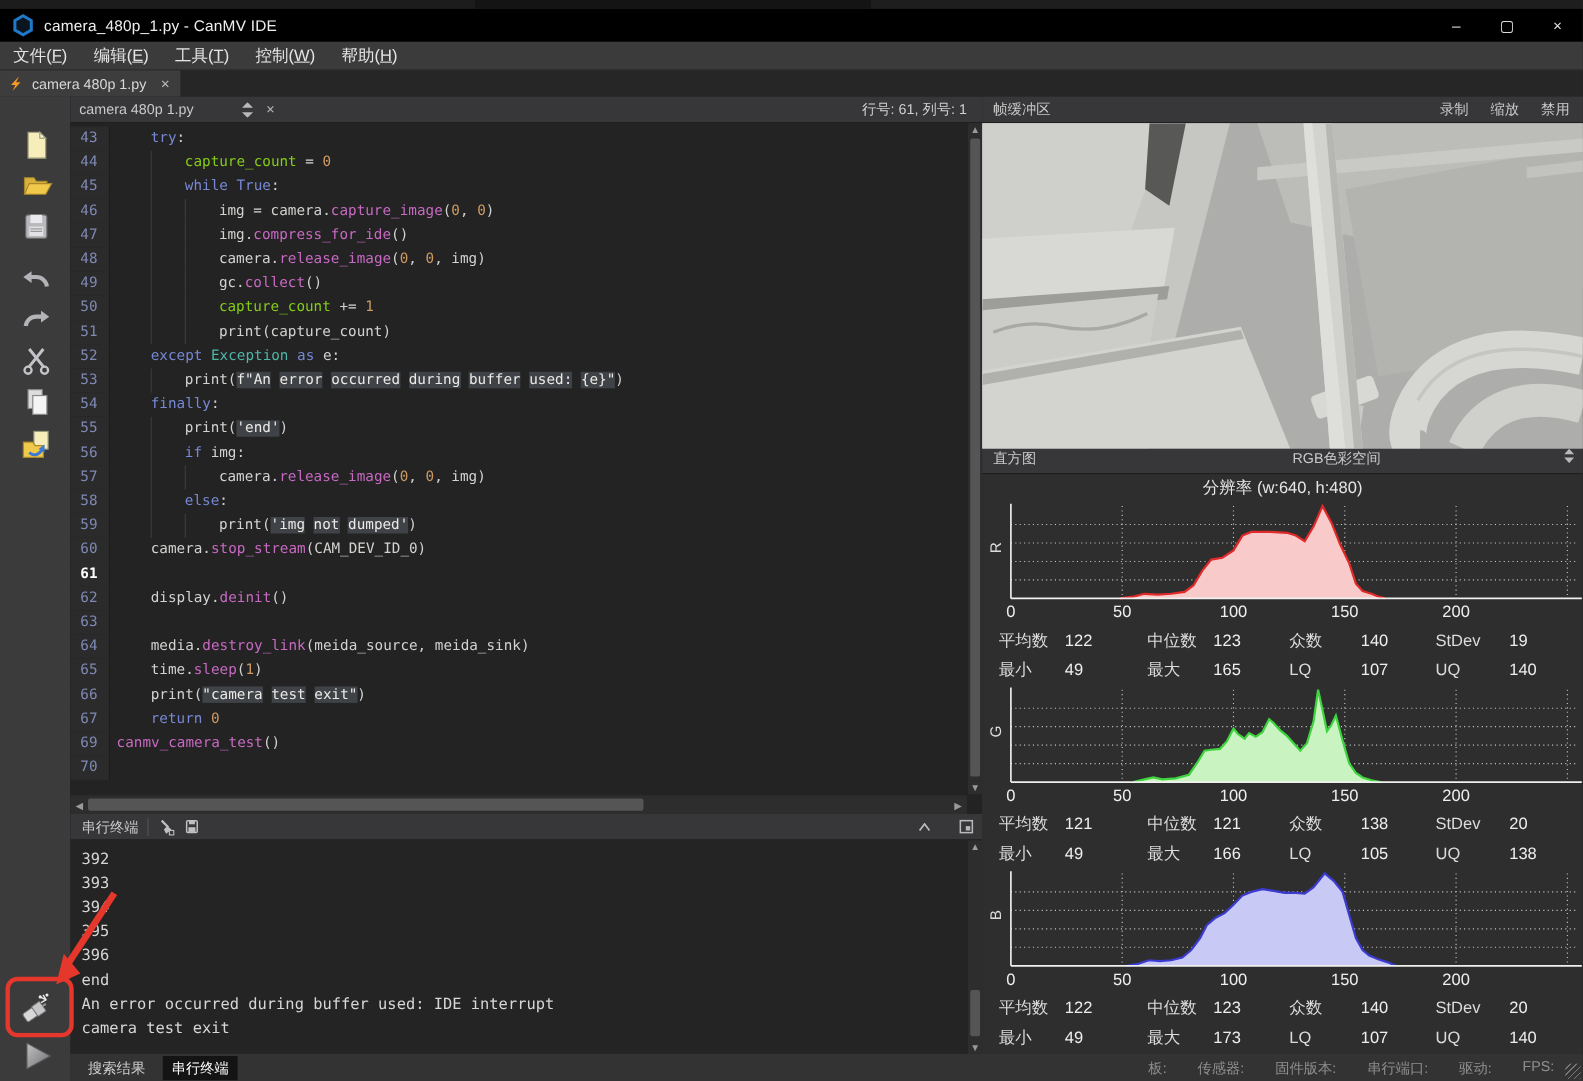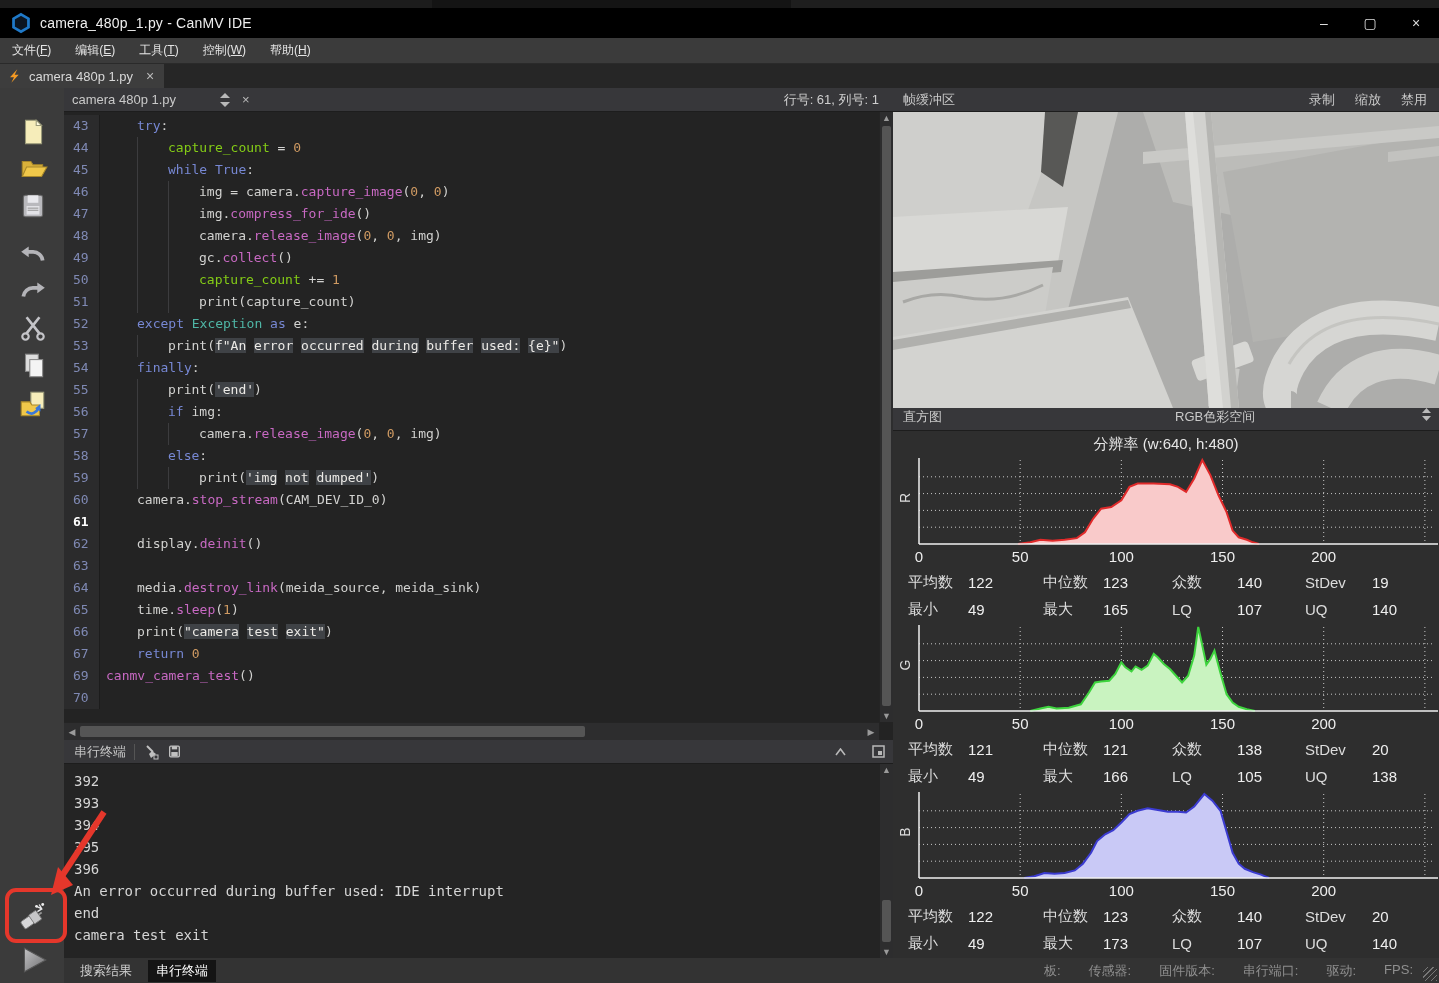--- a/index.html
+++ b/index.html
@@ -11,21 +11,21 @@
   .top-noise { position:absolute; left:0; top:0; width:1439px; height:8px;
     background:linear-gradient(90deg,#1c1c1c 0 30%,#141414 30% 55%,#1e1e1e 55% 100%); }
   .titlebar { position:absolute; left:0; top:8px; width:1439px; height:30px; background:#000;
     display:flex; align-items:center; color:#eee; font-size:14px; }
   .logo { width:22px; height:22px; margin:0 8px 0 10px; display:inline-flex; }
   .title-text { letter-spacing:0.2px; }
   .win-controls { margin-left:auto; display:flex; }
   .wbtn { width:46px; height:30px; display:inline-flex; align-items:center; justify-content:center;
     color:#ddd; font-size:14px; cursor:default; }
   .menubar { position:absolute; left:0; top:38px; width:1439px; height:26px; background:#3b3b3b;
-    display:flex; align-items:center; color:#e4e4e4; font-size:12px; border-bottom:1px solid #2a2a2a; }
+    display:flex; align-items:center; color:#e4e4e4; font-size:15px; border-bottom:1px solid #2a2a2a; }
   .menu-item { padding:2px 12px; }
   .menu-item u { text-decoration:underline; }
 
   .doc-tabbar { position:absolute; left:0; top:64px; width:1439px; height:24px; background:#262626; display:flex; }
   .doc-tab { height:24px; background:#3d3d3d; display:flex; align-items:center; padding:0 10px 0 6px;
     color:#d8d8d8; font-size:13px; gap:7px; }
   .tab-close { color:#bbb; margin-left:6px; font-size:14px; }
 
   
   .sidebar { position:absolute; left:0; top:88px; width:64px; height:895px; background:#3b3b3b; }
@@ -305,21 +305,21 @@
             <polyline points="1,7 5.5,1 10,7" fill="none" stroke="#b9b9b9" stroke-width="1.6"></polyline>
           </svg>
       </span>
       <span class="term-hicon" style="margin-right:8px">
         <svg width="13" height="13" viewBox="0 0 13 13">
             <rect x="1" y="1" width="11" height="11" fill="none" stroke="#b9b9b9" stroke-width="1.5"></rect>
             <rect x="6" y="6" width="4" height="4" fill="#b9b9b9"></rect>
           </svg>
       </span>
     </div>
-    <div class="term-body" id="term-body"><div>392</div><div>393</div><div>394</div><div>395</div><div>396</div><div>An error occurred during buffer used: IDE interrupt</div><div>end</div><div>camera test exit</div></div>
+    <div class="term-body" id="term-body"><div>392</div><div>393</div><div>394</div><div>395</div><div>396</div><div>end</div><div>An error occurred during buffer used: IDE interrupt</div><div>camera test exit</div></div>
     <div class="scroll-v" style="top:24px;right:0;bottom:0">
       <span class="arr" style="top:0">▲</span>
       <div class="thumb" style="left:2px;right:2px;bottom:16px;height:42px"></div>
       <span class="arr" style="bottom:0">▼</span>
     </div>
   </div>
 
   <div class="bottombar">
     <span id="bottom-tabs" style="display:flex">
         <span class="btab">搜索结果</span>

